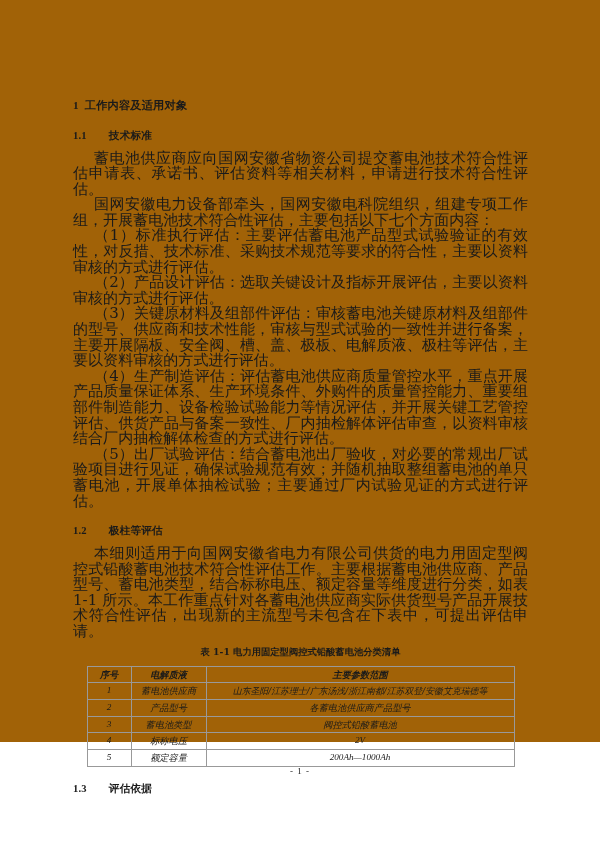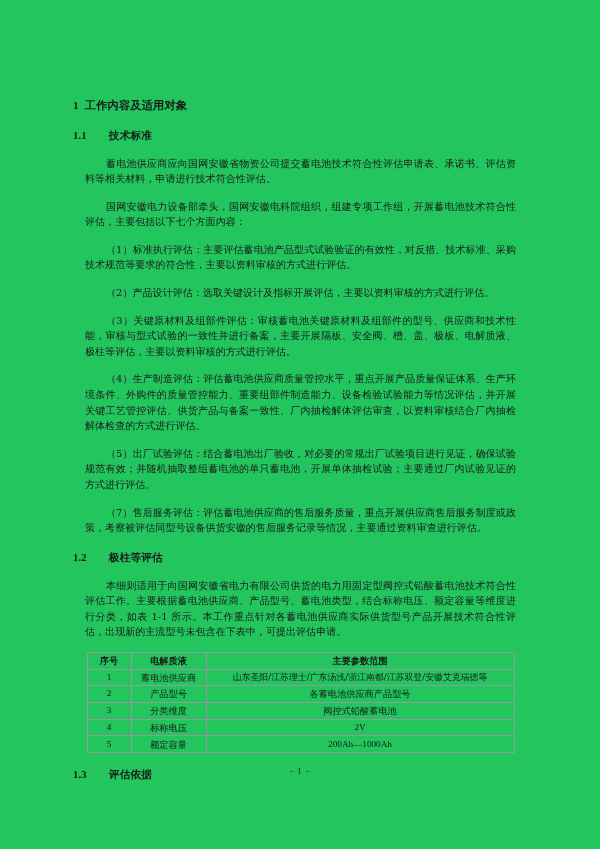--- a/index.html
+++ b/index.html
@@ -10,22 +10,22 @@
   body {
     width: 600px;
     height: 849px;
     overflow: hidden;
     font-family: "DejaVu Serif", "Liberation Serif", serif;
     color: #1a1a1a;
   }
   .page {
     position: relative;
     width: 600px;
-    height: 849px;
-    background: #22c55e;
+    height: 742px;
+    background: #a16207;
     box-sizing: border-box;
   }
   .content {
     position: absolute;
     left: 73px;
     top: 98px;
     width: 455px;
   }
 
   
@@ -42,23 +42,23 @@
     font-size: 10.6px;
     font-weight: bold;
     line-height: 1.4;
     margin: 14px 0 7px 0;
     letter-spacing: 0.2px;
   }
   .h2 .num { font-family: "Liberation Serif", serif; margin-right: 22px; }
 
   
   p.body {
-    font-size: 10px;
+    font-size: 15px;
     line-height: 15.6px;
-    margin: 12px;
+    margin: 0;
     text-align: justify;
     text-justify: inter-ideograph;
     text-indent: 21px;
     letter-spacing: 0.05px;
   }
 
   
   .table-caption {
     font-size: 9.3px;
     font-weight: bold;
@@ -66,20 +66,21 @@
     margin: 6px 0 2px 0;
     line-height: 1.3;
   }
 
   
   table.cls {
     border-collapse: collapse;
     width: 427px;
     margin: 8px auto;
     table-layout: fixed;
+    font-style: italic;
   }
   table.cls th, table.cls td {
     border: 0.8px solid #ararar;
     border: 0.8px solid #999;
     font-size: 9.2px;
     line-height: 1.25;
     padding: 2.1px 2px;
     text-align: center;
     vertical-align: middle;
     white-space: nowrap;
@@ -121,28 +122,28 @@
       <span class="num">1.1</span><span>技术标准</span>
     </div>
 
     <p class="body">蓄电池供应商应向国网安徽省物资公司提交蓄电池技术符合性评估申请表、承诺书、评估资料等相关材料，申请进行技术符合性评估。</p>
     <p class="body">国网安徽电力设备部牵头，国网安徽电科院组织，组建专项工作组，开展蓄电池技术符合性评估，主要包括以下七个方面内容：</p>
     <p class="body">（1）标准执行评估：主要评估蓄电池产品型式试验验证的有效性，对反措、技术标准、采购技术规范等要求的符合性，主要以资料审核的方式进行评估。</p>
     <p class="body">（2）产品设计评估：选取关键设计及指标开展评估，主要以资料审核的方式进行评估。</p>
     <p class="body">（3）关键原材料及组部件评估：审核蓄电池关键原材料及组部件的型号、供应商和技术性能，审核与型式试验的一致性并进行备案，主要开展隔板、安全阀、槽、盖、极板、电解质液、极柱等评估，主要以资料审核的方式进行评估。</p>
     <p class="body">（4）生产制造评估：评估蓄电池供应商质量管控水平，重点开展产品质量保证体系、生产环境条件、外购件的质量管控能力、重要组部件制造能力、设备检验试验能力等情况评估，并开展关键工艺管控评估、供货产品与备案一致性、厂内抽检解体评估审查，以资料审核结合厂内抽检解体检查的方式进行评估。</p>
     <p class="body">（5）出厂试验评估：结合蓄电池出厂验收，对必要的常规出厂试验项目进行见证，确保试验规范有效；并随机抽取整组蓄电池的单只蓄电池，开展单体抽检试验；主要通过厂内试验见证的方式进行评估。</p>
-    <p class="body">（7）售后服务评估：评估蓄电池供应商的售后服务质量，重点开展供应商售后服务制度或政策，考察被评估同型号设备供货安徽的售后服务记录等情况，主要通过资料审查进行评估。</p>
 
     <div class="h2">
       <span class="num">1.2</span><span>极柱等评估</span>
     </div>
 
     <p class="body">本细则适用于向国网安徽省电力有限公司供货的电力用固定型阀控式铅酸蓄电池技术符合性评估工作。主要根据蓄电池供应商、产品型号、蓄电池类型，结合标称电压、额定容量等维度进行分类，如表 1-1 所示。本工作重点针对各蓄电池供应商实际供货型号产品开展技术符合性评估，出现新的主流型号未包含在下表中，可提出评估申请。</p>
 
+    <div class="table-caption">表 1-1 电力用固定型阀控式铅酸蓄电池分类清单</div>
 
     <table class="cls">
       <colgroup>
         <col class="c1">
           <col class="c2">
           <col class="c3">
       </colgroup>
       <thead>
         <tr>
           <th>序号</th>
@@ -156,21 +157,21 @@
           <td>蓄电池供应商</td>
           <td class="range">山东圣阳/江苏理士/广东汤浅/浙江南都/江苏双登/安徽艾克瑞德等</td>
         </tr>
         <tr>
           <td class="idx">2</td>
           <td>产品型号</td>
           <td>各蓄电池供应商产品型号</td>
         </tr>
         <tr>
           <td class="idx">3</td>
-          <td>分类维度</td>
+          <td>蓄电池类型</td>
           <td>阀控式铅酸蓄电池</td>
         </tr>
         <tr>
           <td class="idx">4</td>
           <td>标称电压</td>
           <td class="idx">2V</td>
         </tr>
         <tr>
           <td class="idx">5</td>
           <td>额定容量</td>

